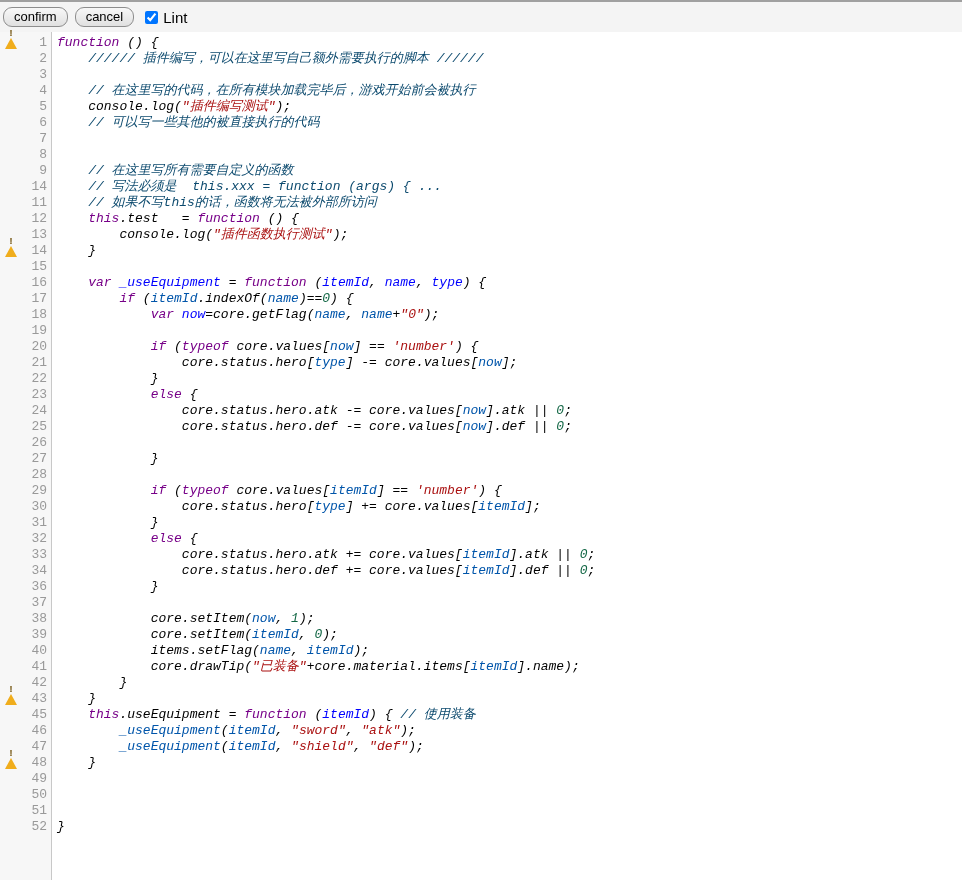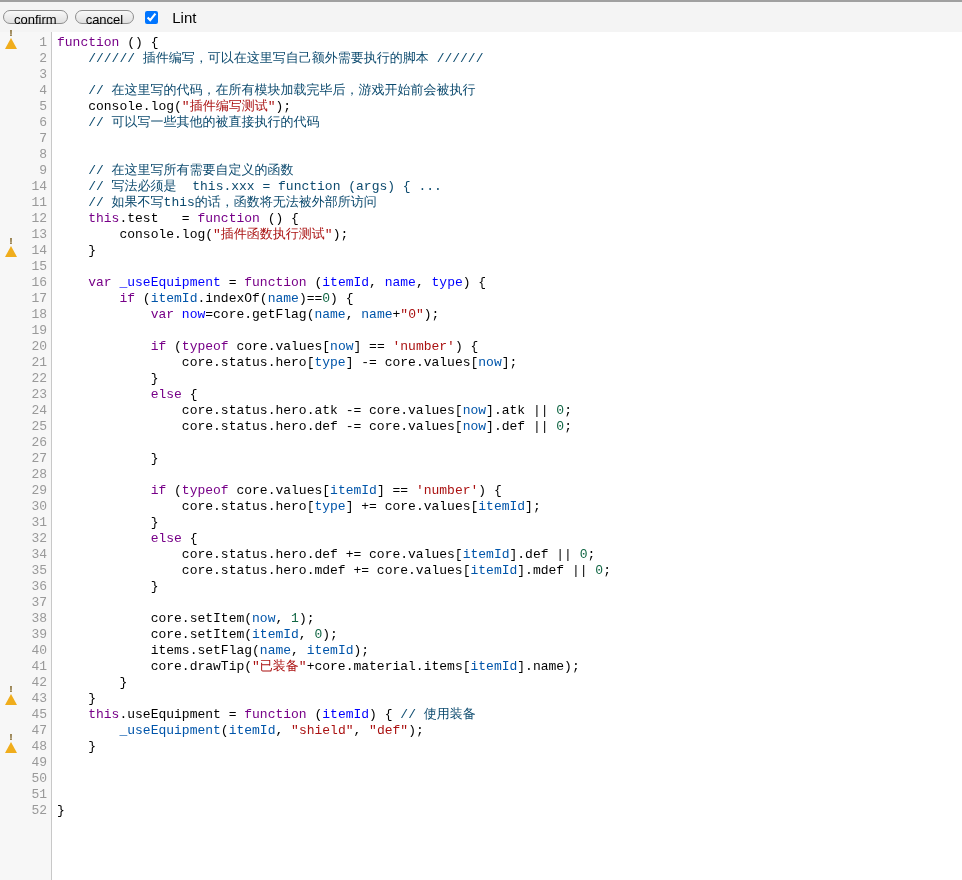--- a/index.html
+++ b/index.html
@@ -12,27 +12,27 @@
     padding:2px 2px 2px 3px;
     gap:7px;
   }
   .btn{
     font:13px "Liberation Sans",sans-serif;
     color:#000;
     background:linear-gradient(#f8f8f8,#e0e0e0);
     border:1px solid #8d8d8d;
     border-radius:9px;
     padding:1px 10px 2px 10px;
-    height:14px;
+    height:20px;
     cursor:pointer;
   }
   .lint-toggle{
     display:flex;
     align-items:center;
-    gap:14px;
+    gap:5px;
     margin-left:4px;
     font:15px "Liberation Sans",sans-serif;
     color:#000;
   }
   .lint-toggle input{width:13px;height:13px;margin:0;}
   .editor{
     position:relative;
     min-height:850px;
     font:13px/16px "Liberation Mono","DejaVu Sans Mono",monospace;
     color:#000;
@@ -41,21 +41,21 @@
     position:absolute;
     left:0;top:0;bottom:0;
     width:51px;
     background:#f7f7f7;
     border-right:1px solid #c8c8c8;
   }
   .lines{position:relative;z-index:1;padding-top:3px;}
   .line{display:flex;height:16px;white-space:pre;}
   .marker{width:22px;flex:none;display:flex;justify-content:center;align-items:center;}
   .num{width:25px;flex:none;text-align:right;color:#999;padding-right:3px;}
-  .code{padding-left:7px;white-space:pre;}
+  .code{padding-left:7px;white-space:pre;font-style:italic;}
   
   .tk-k{color:#708;}   
   .tk-d{color:#00f;}   
   .tk-v{color:#05a;}   
   .tk-s{color:#a11;}   
   .tk-n{color:#164;}   
   .tk-c{color:#0c4a6e;}   
   .tk-p{color:#000;}   
   
   .warn-tri{
@@ -113,31 +113,32 @@
       <div class="line"><span class="marker"></span><span class="num">23</span><span class="code">            <span class="tk-k">else</span><span class="tk-p"> {</span></span></div>
       <div class="line"><span class="marker"></span><span class="num">24</span><span class="code">                <span class="tk-p">core.status.hero.atk -= core.values[</span><span class="tk-v">now</span><span class="tk-p">].atk || </span><span class="tk-n">0</span><span class="tk-p">;</span></span></div>
       <div class="line"><span class="marker"></span><span class="num">25</span><span class="code">                <span class="tk-p">core.status.hero.def -= core.values[</span><span class="tk-v">now</span><span class="tk-p">].def || </span><span class="tk-n">0</span><span class="tk-p">;</span></span></div>
       <div class="line"><span class="marker"></span><span class="num">26</span></div>
       <div class="line"><span class="marker"></span><span class="num">27</span><span class="code">            <span class="tk-p">}</span></span></div>
       <div class="line"><span class="marker"></span><span class="num">28</span><span class="code"></span></div>
       <div class="line"><span class="marker"></span><span class="num">29</span><span class="code">            <span class="tk-k">if</span><span class="tk-p"> (</span><span class="tk-k">typeof</span><span class="tk-p"> core.values[</span><span class="tk-v">itemId</span><span class="tk-p">] == </span><span class="tk-s">'number'</span><span class="tk-p">) {</span></span></div>
       <div class="line"><span class="marker"></span><span class="num">30</span><span class="code">                <span class="tk-p">core.status.hero[</span><span class="tk-v">type</span><span class="tk-p">] += core.values[</span><span class="tk-v">itemId</span><span class="tk-p">];</span></span></div>
       <div class="line"><span class="marker"></span><span class="num">31</span><span class="code">            <span class="tk-p">}</span></span></div>
       <div class="line"><span class="marker"></span><span class="num">32</span><span class="code">            <span class="tk-k">else</span><span class="tk-p"> {</span></span></div>
+      <div class="line"><span class="marker"></span><span class="num">33</span><span class="code">                <span class="tk-p">core.status.hero.atk += core.values[</span><span class="tk-v">itemId</span><span class="tk-p">].atk || </span><span class="tk-n">0</span><span class="tk-p">;</span></span></div>
       <div class="line"><span class="marker"></span><span class="num">34</span><span class="code">                <span class="tk-p">core.status.hero.def += core.values[</span><span class="tk-v">itemId</span><span class="tk-p">].def || </span><span class="tk-n">0</span><span class="tk-p">;</span></span></div>
-      <div class="line"><span class="marker"></span><span class="num">35</span><span class="code">                <span class="tk-p">core.status.hero.mdef += core.values[</span><span class="tk-v">itemId</span><span class="tk-p">].mdef || </span><span class="tk-n">0</span><span class="tk-p">;</span></span></div>
       <div class="line"><span class="marker"></span><span class="num">36</span><span class="code">            <span class="tk-p">}</span></span></div>
       <div class="line"><span class="marker"></span><span class="num">37</span><span class="code"></span></div>
       <div class="line"><span class="marker"></span><span class="num">38</span><span class="code">            <span class="tk-p">core.setItem(</span><span class="tk-v">now</span><span class="tk-p">, </span><span class="tk-n">1</span><span class="tk-p">);</span></span></div>
       <div class="line"><span class="marker"></span><span class="num">39</span><span class="code">            <span class="tk-p">core.setItem(</span><span class="tk-v">itemId</span><span class="tk-p">, </span><span class="tk-n">0</span><span class="tk-p">);</span></span></div>
       <div class="line"><span class="marker"></span><span class="num">40</span><span class="code">            <span class="tk-p">items.setFlag(</span><span class="tk-v">name</span><span class="tk-p">, </span><span class="tk-v">itemId</span><span class="tk-p">);</span></span></div>
       <div class="line"><span class="marker"></span><span class="num">41</span><span class="code">            <span class="tk-p">core.drawTip(</span><span class="tk-s">"已装备"</span><span class="tk-p">+core.material.items[</span><span class="tk-v">itemId</span><span class="tk-p">].name);</span></span></div>
       <div class="line"><span class="marker"></span><span class="num">42</span><span class="code">        <span class="tk-p">}</span></span></div>
       <div class="line"><span class="marker"><span class="warn-tri"><span class="warn-excl">!</span></span></span><span class="num">43</span><span class="code">    <span class="tk-p">}</span></span></div>
       <div class="line"><span class="marker"></span><span class="num">45</span><span class="code">    <span class="tk-k">this</span><span class="tk-p">.useEquipment = </span><span class="tk-k">function</span><span class="tk-p"> (</span><span class="tk-d">itemId</span><span class="tk-p">) { </span><span class="tk-c">// 使用装备</span></span></div>
+      <div class="line"><span class="marker"></span><span class="num">46</span><span class="code">        <span class="tk-v">_useEquipment</span><span class="tk-p">(</span><span class="tk-v">itemId</span><span class="tk-p">, </span><span class="tk-s">"sword"</span><span class="tk-p">, </span><span class="tk-s">"atk"</span><span class="tk-p">);</span></span></div>
       <div class="line"><span class="marker"></span><span class="num">47</span><span class="code">        <span class="tk-v">_useEquipment</span><span class="tk-p">(</span><span class="tk-v">itemId</span><span class="tk-p">, </span><span class="tk-s">"shield"</span><span class="tk-p">, </span><span class="tk-s">"def"</span><span class="tk-p">);</span></span></div>
       <div class="line"><span class="marker"><span class="warn-tri"><span class="warn-excl">!</span></span></span><span class="num">48</span><span class="code">    <span class="tk-p">}</span></span></div>
       <div class="line"><span class="marker"></span><span class="num">49</span><span class="code"></span></div>
       <div class="line"><span class="marker"></span><span class="num">50</span></div>
       <div class="line"><span class="marker"></span><span class="num">51</span><span class="code"></span></div>
       <div class="line"><span class="marker"></span><span class="num">52</span><span class="code"><span class="tk-p">}</span></span></div>
     </div>
 </div>
 
 </body></html>

